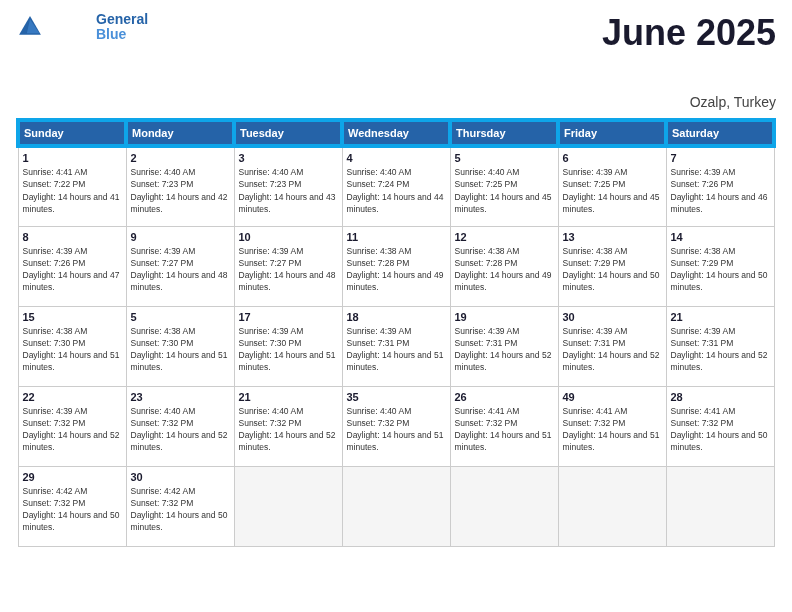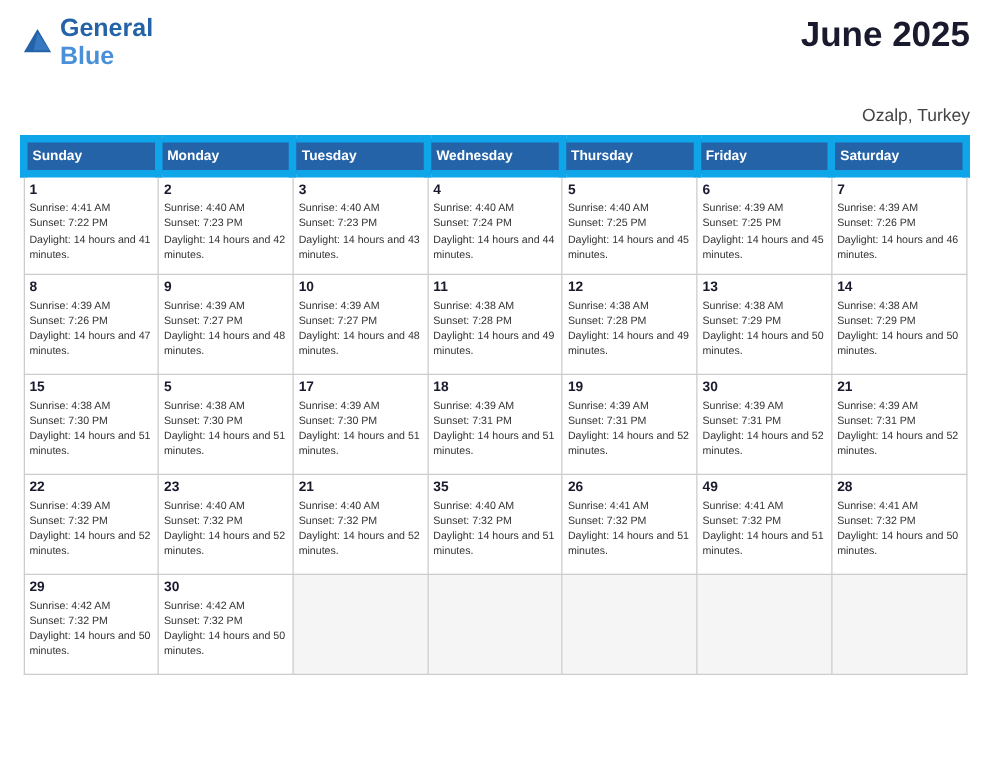--- a/index.html
+++ b/index.html
@@ -21,37 +21,38 @@
       justify-content: space-between;
       align-items: flex-start;
       margin-bottom: 8px;
     }
     .logo {
       display: flex;
       align-items: center;
       gap: 4px;
     }
     .logo-text {
-      font-size: 20px;
+      font-size: 14px;
       font-weight: bold;
       color: #1a1a2e;
       line-height: 1.1;
+      margin-left: 48px;
     }
     .logo-text span {
       color: #2563a8;
     }
     .logo-icon {
       width: 28px;
       height: 28px;
     }
     .title-block {
       text-align: right;
     }
     .title-block h1 {
-      font-size: 28px;
+      font-size: 36px;
       color: #1a1a2e;
       font-weight: bold;
     }
     .title-block h2 {
       font-size: 14px;
       color: #444;
       font-weight: normal;
       margin-top: 40px;
     }
     .calendar {
@@ -59,21 +60,21 @@
       border-collapse: collapse;
       font-size: 9.5px;
     }
     .calendar thead tr th {
       background: #2563a8;
       color: #fff;
       padding: 5px 4px;
       text-align: left;
       font-size: 11px;
       font-weight: bold;
-      border: 6px solid #0ea5e9;
+      border: 4px solid #0ea5e9;
     }
     .calendar tbody tr td {
       vertical-align: top;
       padding: 4px 4px;
       border: 1px solid #ccc;
       width: calc(100% / 7);
       height: 80px;
       background: #fff;
     }
     .calendar tbody tr td.empty {

